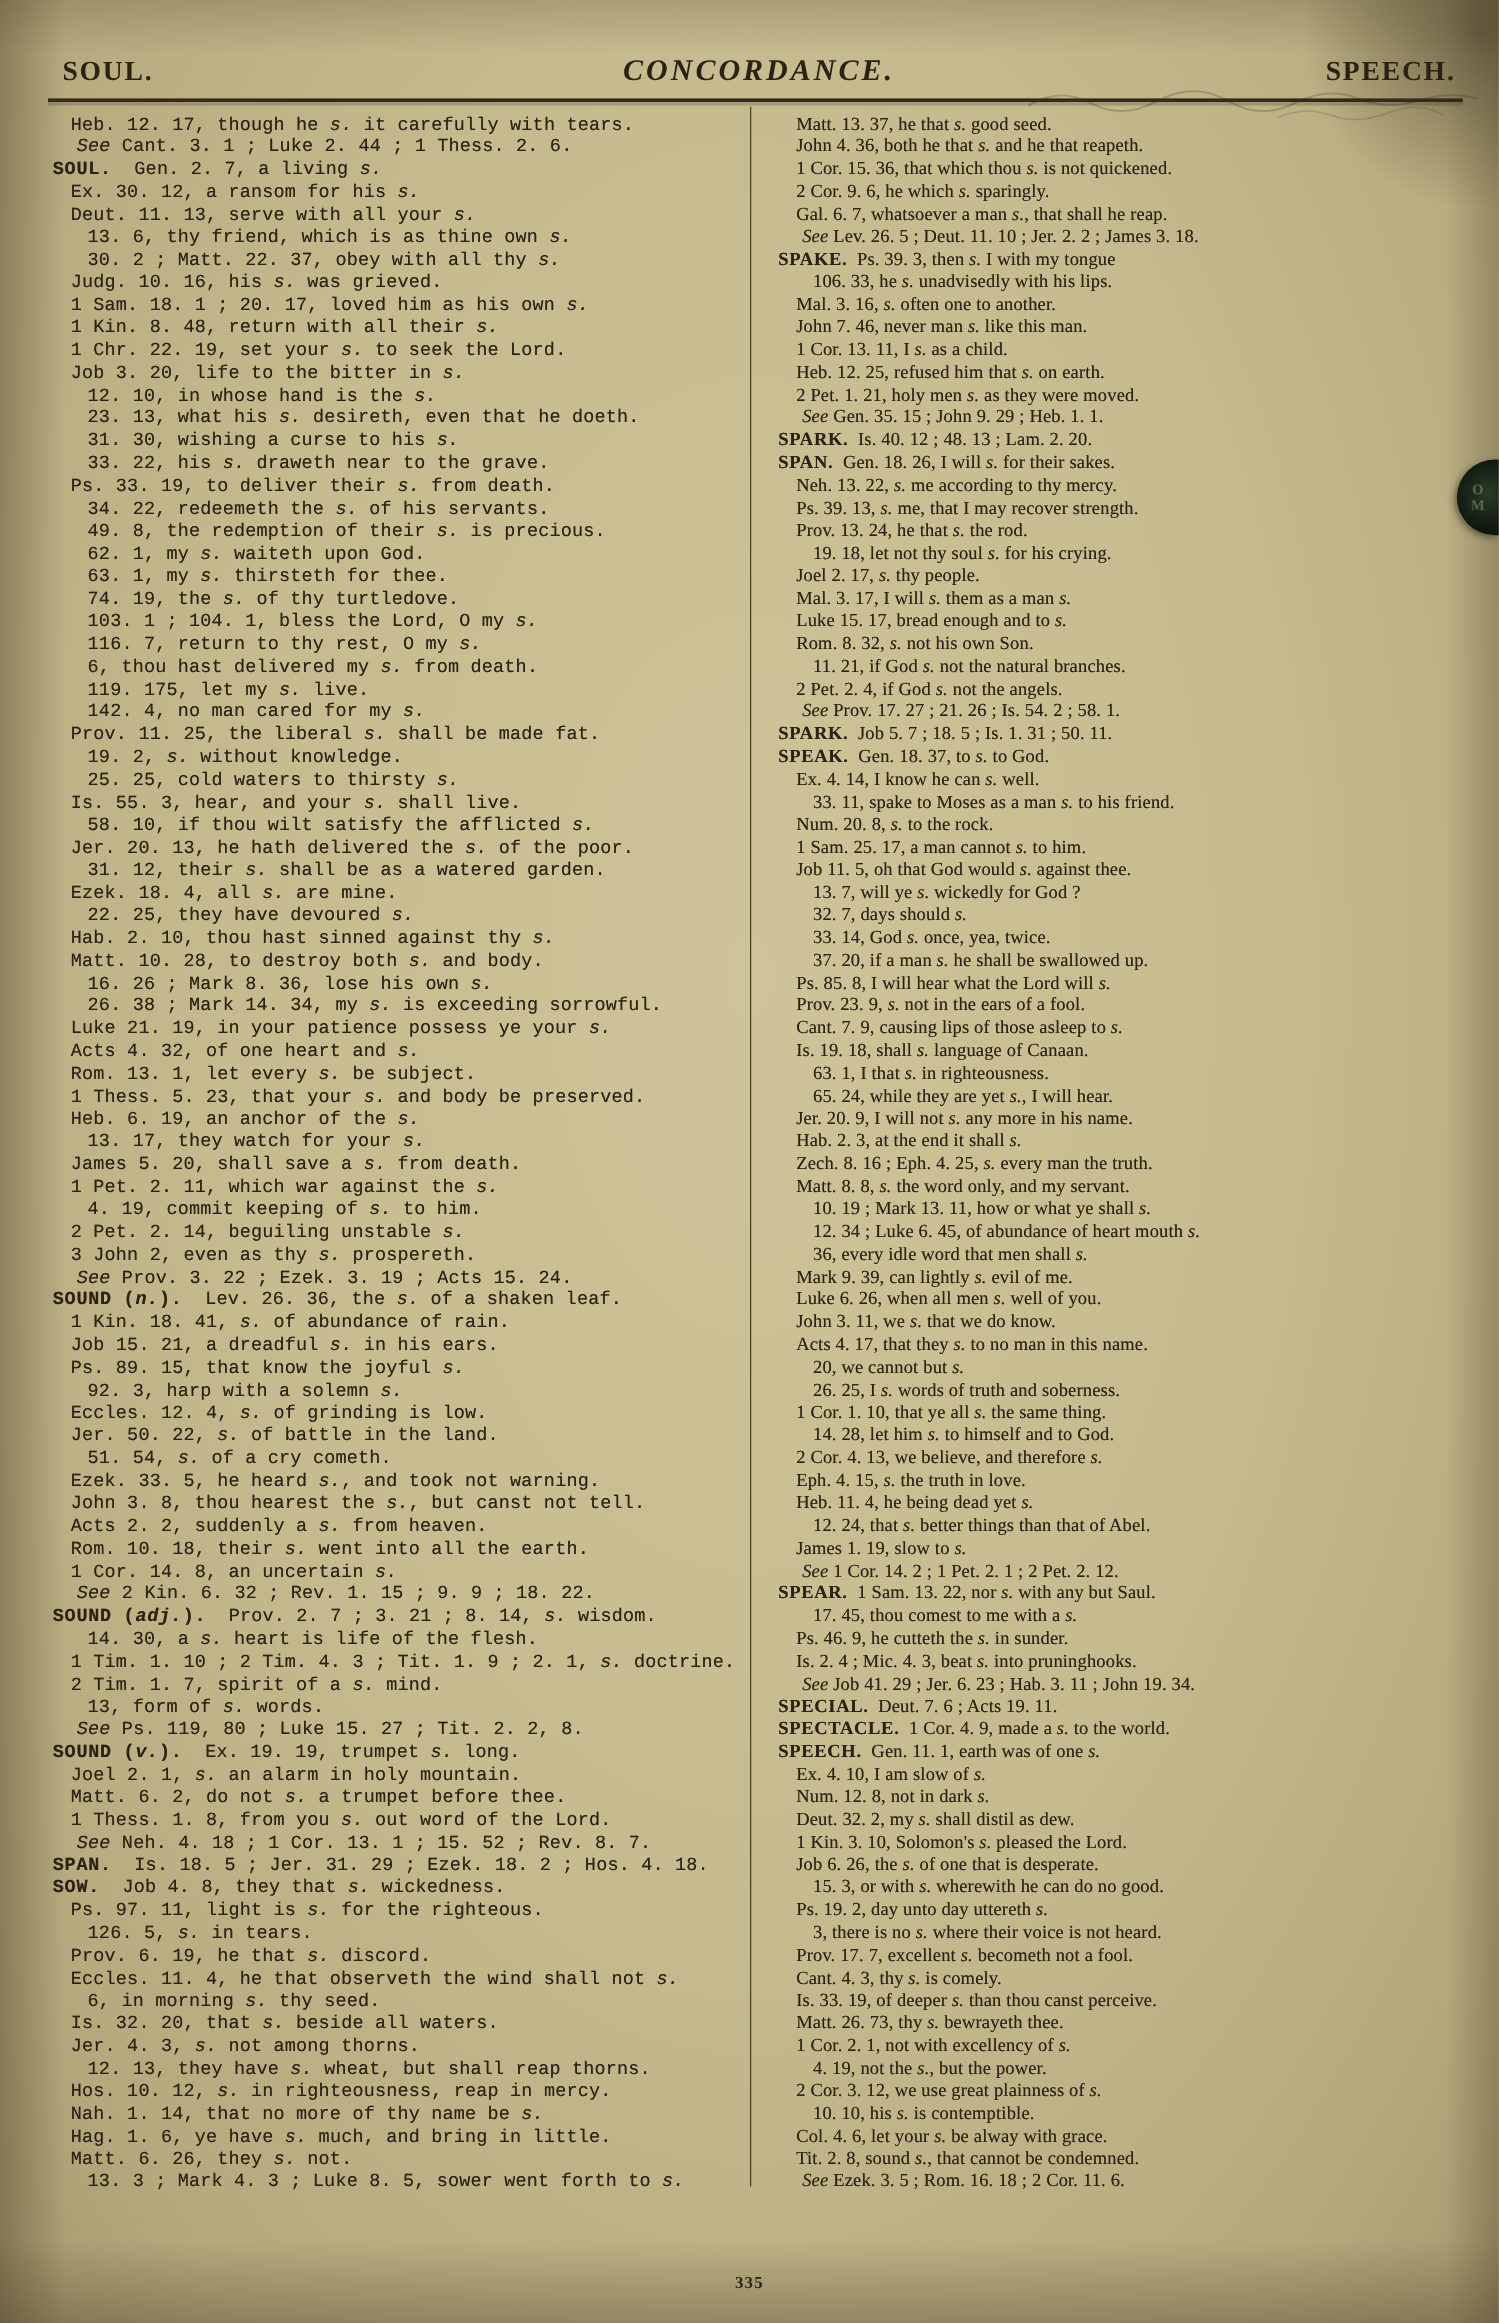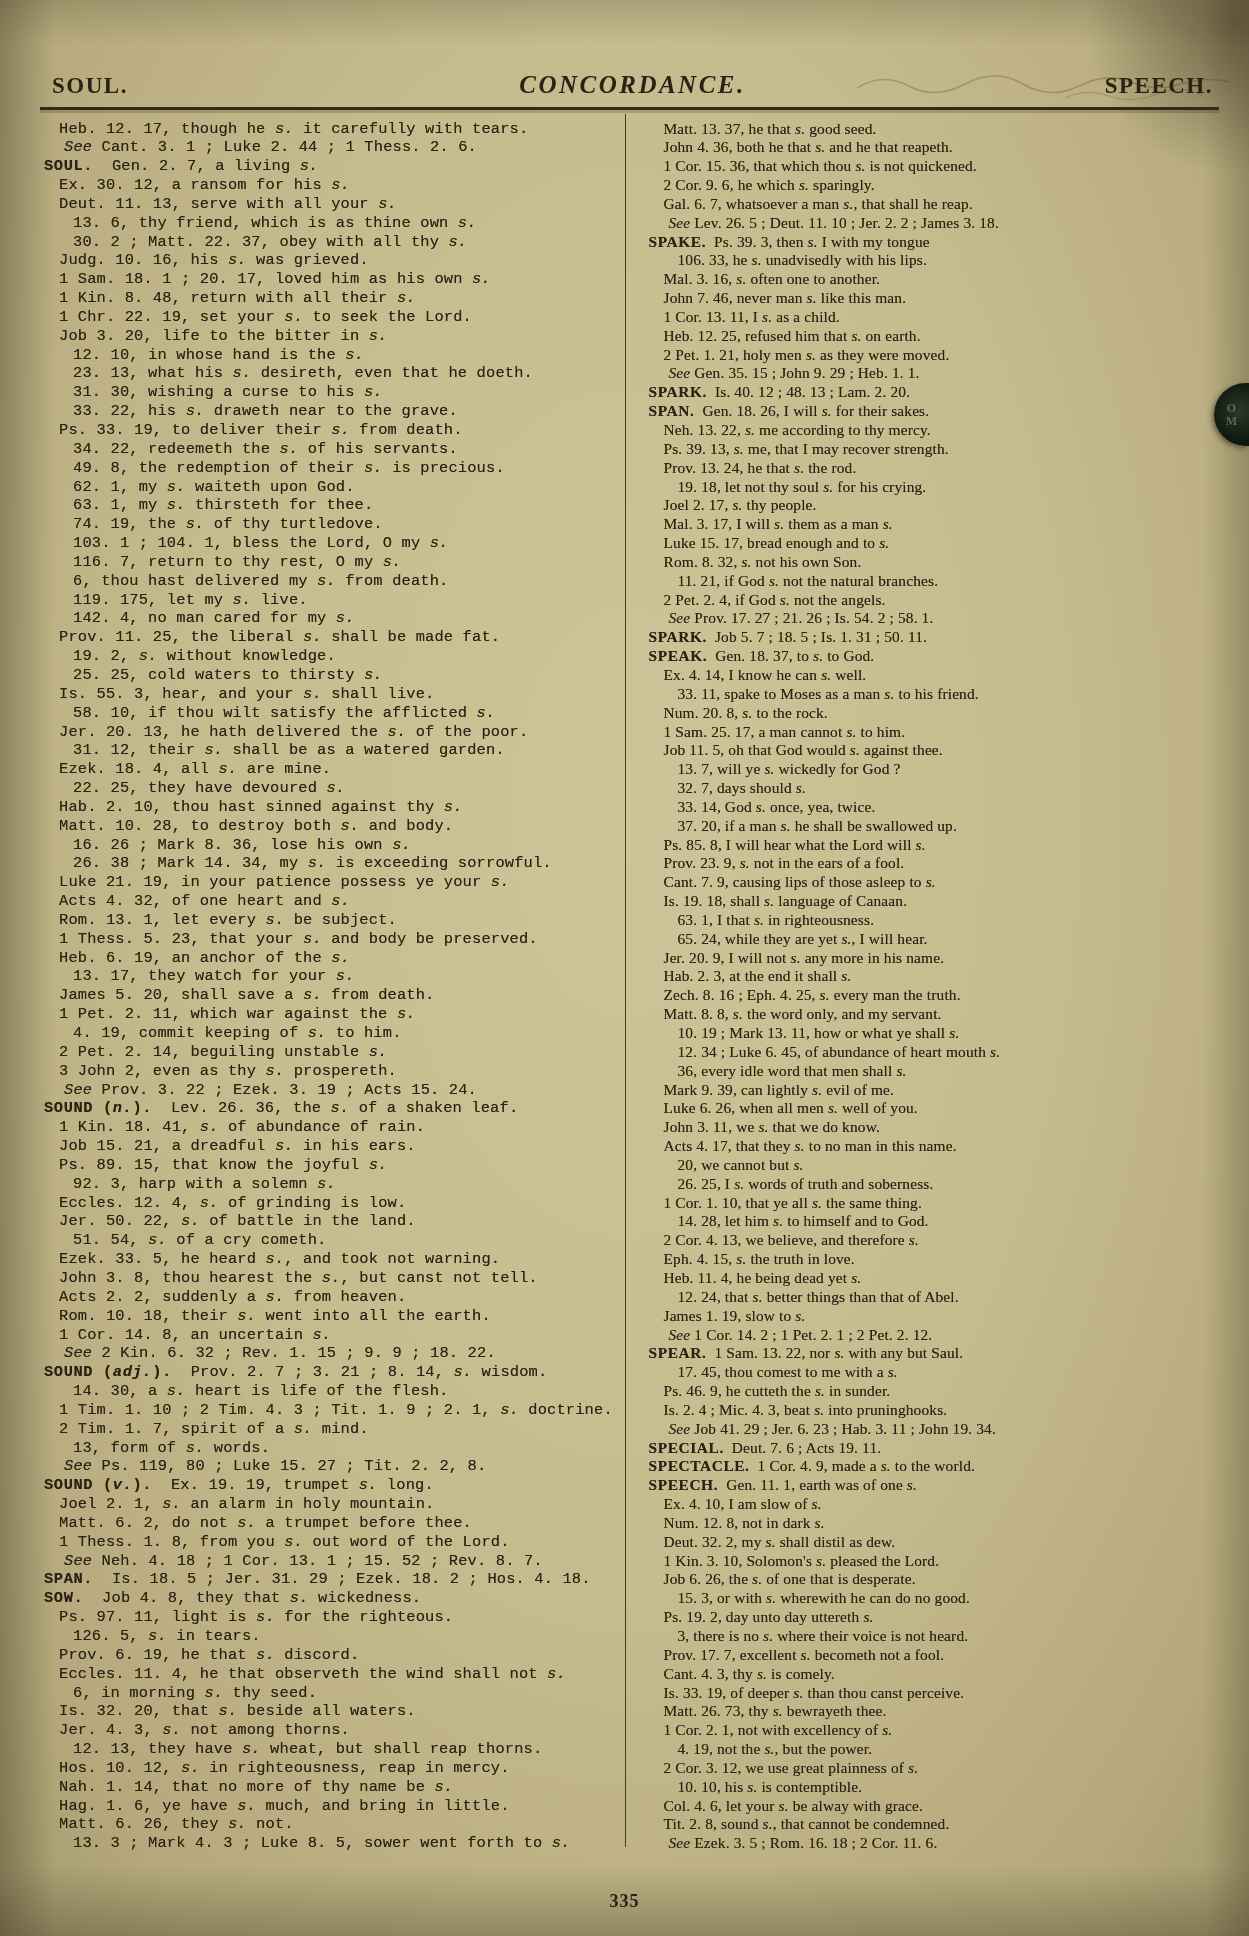--- a/index.html
+++ b/index.html
@@ -22,21 +22,21 @@
   .header{
     display:flex;justify-content:space-between;align-items:baseline;
     padding:46px 36px 0 52px;
   }
   .header .h-left,.header .h-right{
     font-weight:bold;font-size:23px;letter-spacing:1.5px;flex:1;
   }
   .header .h-right{text-align:right;}
   .header .h-center{
     flex:2;text-align:center;font-style:italic;font-weight:bold;
-    font-size:25px;letter-spacing:2.5px;margin-top:25px;
+    font-size:25px;letter-spacing:2.5px;
   }
   .rule{
     height:2.5px;background:#332a19;margin:8px 30px 4px 40px;
     box-shadow:0 3px 0 rgba(51,42,25,0.22);
   }
   .cols{
     display:flex;position:relative;padding:6px 26px 0 44px;
   }
   .cols::before{
     content:"";position:absolute;left:50%;top:0;bottom:6px;width:1.6px;
@@ -50,21 +50,21 @@
     letter-spacing:0.15px;
     text-shadow:0 0 0.5px rgba(43,34,20,0.55);
   }
   .line.i1{padding-left:15px;}
   .line.i2{padding-left:29px;}
   .line.seeline{padding-left:20px;}
   .hw{font-weight:bold;letter-spacing:0.6px;}
   .line i{font-style:italic;}
   .page-number{
     position:absolute;left:0;right:0;bottom:24px;text-align:center;
-    font-weight:bold;font-size:18px;letter-spacing:1px;
+    font-weight:bold;font-size:14px;letter-spacing:1px;
   }
   .thumb-tab{
     position:absolute;right:0;top:383px;width:35px;height:63px;
     border-radius:63px 0 0 63px;
     background:radial-gradient(circle at 75% 45%, #2a3a26 0%, #101a10 65%, #070d07 100%);
     box-shadow:-2px 2px 5px rgba(30,25,12,0.5);
     display:flex;flex-direction:column;justify-content:center;align-items:center;
   }
   .thumb-tab span{
     color:rgba(190,200,160,0.38);font-size:12px;font-weight:bold;line-height:13px;

